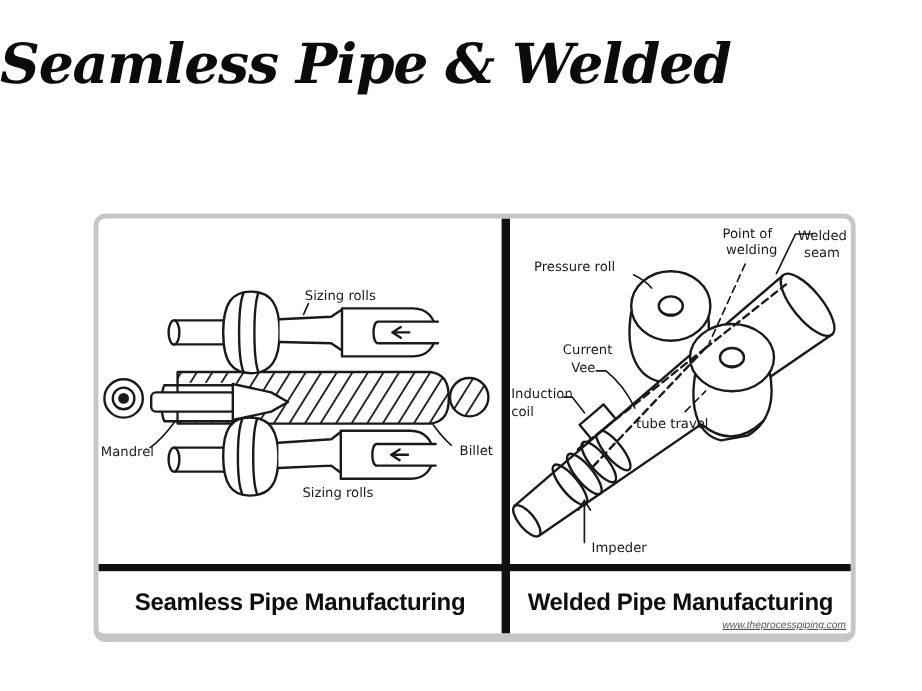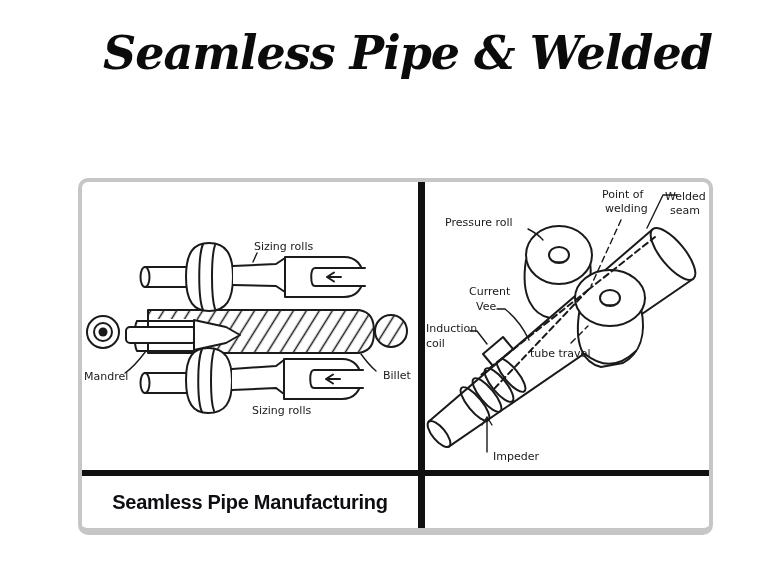--- a/index.html
+++ b/index.html
@@ -1,23 +1,23 @@
 <!DOCTYPE html>
 <html><head>
 <meta charset="utf-8">
 <style>
   html,body { margin:0; padding:0; }
   body {
     width:768px; height:576px; background:#ffffff; position:relative;
     overflow:hidden; font-family:"DejaVu Sans", sans-serif;
   }
   .slide-title {
-    position:absolute; top:26px; left:0; right:0; text-align:center;
+    position:absolute; top:26px; left:0; right:0; 
     font-family:"DejaVu Serif", serif; font-style:italic; font-weight:bold;
-    font-size:46px; line-height:1.2; color:#0b0b0b; letter-spacing:-1px;padding-left:47px;
+    font-size:46px; line-height:1.2; color:#0b0b0b; letter-spacing:-1px;
   }
   .figure-frame {
     position:absolute; left:78px; top:178px; width:635px; height:357px;
     box-sizing:border-box; background:#ffffff;
     border:4px solid #c6c6c6; border-bottom-width:7px; border-radius:10px;
     display:grid; grid-template-columns:336px 7px 284px;
     grid-template-rows:288px 6px 52px; overflow:hidden;
   }
   .v-divider { grid-column:2; grid-row:1/4; background:#111111; }
   .h-divider { grid-column:1/4; grid-row:2; background:#111111; }
@@ -170,14 +170,18 @@
       <text class="lbl" x="1" y="150">Induction</text>
       <text class="lbl" x="1" y="165">coil</text>
       <text class="lbl" x="105" y="175">tube travel</text>
       <text class="lbl" x="68" y="278">Impeder</text>
     </svg>
   </div>
 
   <div class="caption-cell-left">
     <span class="caption">Seamless Pipe Manufacturing</span>
   </div>
+  <div class="caption-cell-right">
+    <span class="caption">Welded Pipe Manufacturing</span>
+    <span class="source-link">www.theprocesspiping.com</span>
+  </div>
 
 </div>
 
 </body></html>

